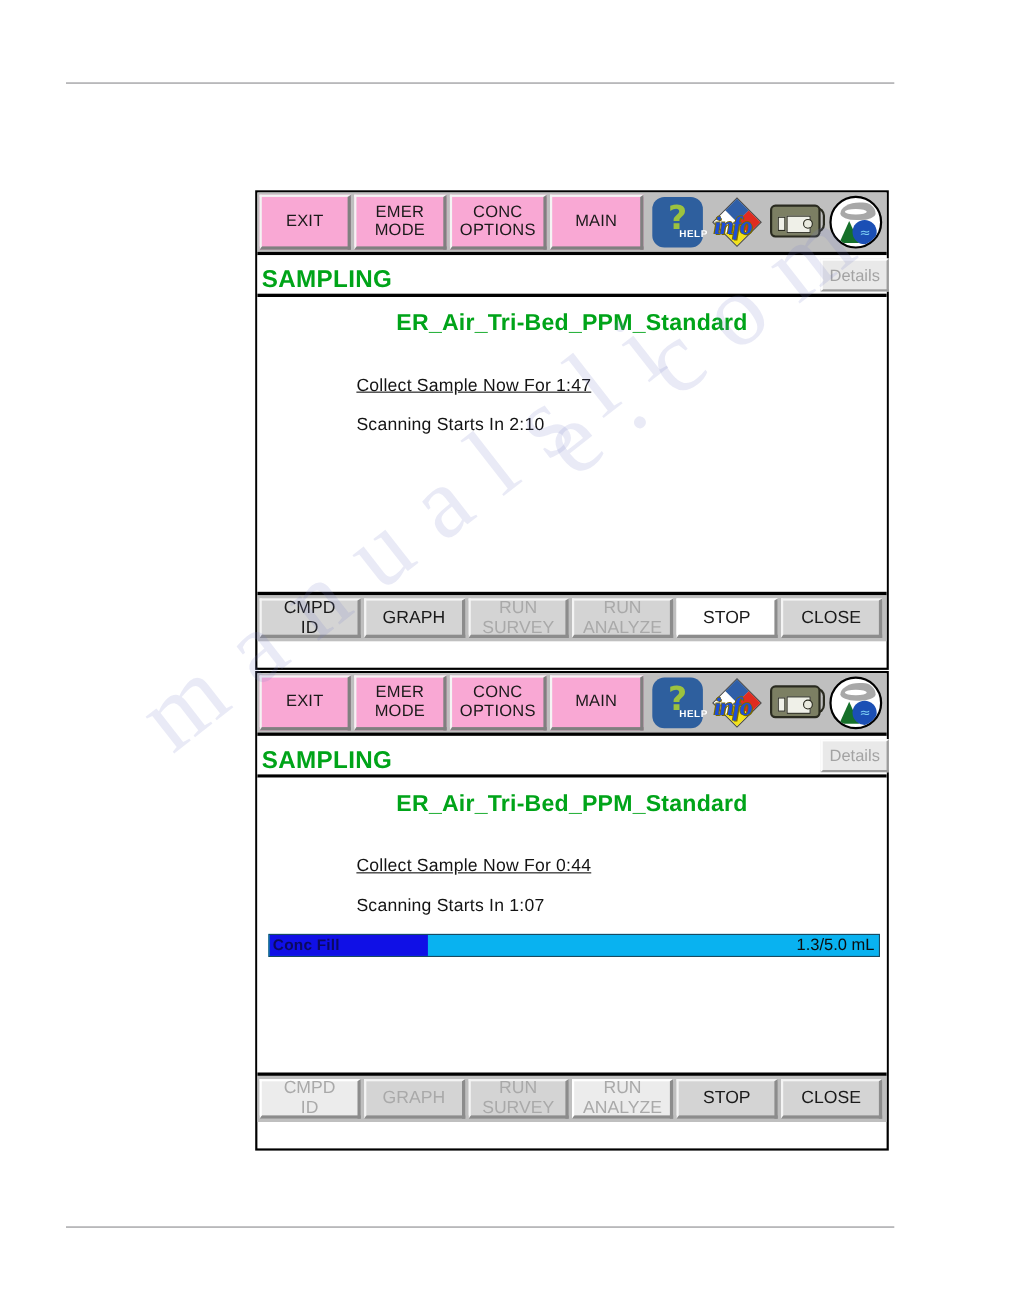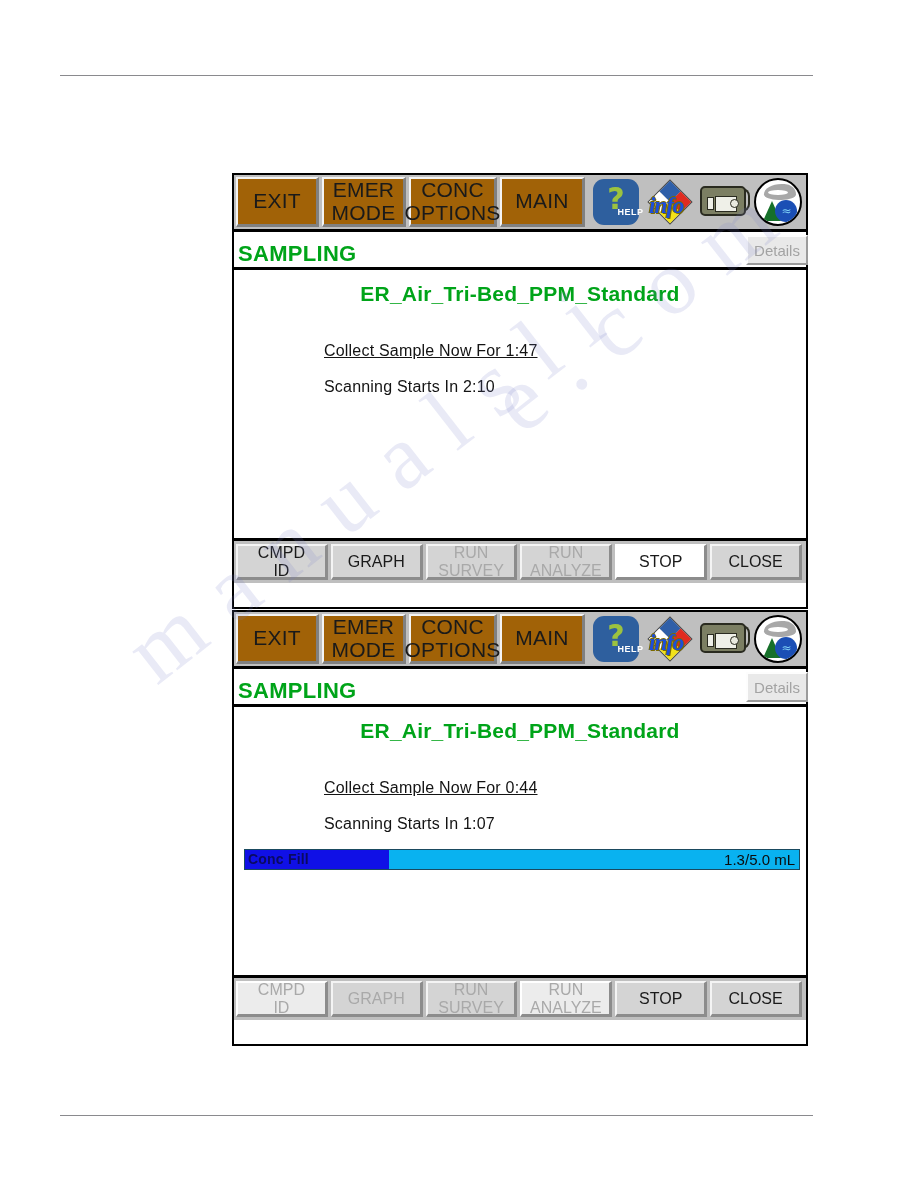--- a/index.html
+++ b/index.html
@@ -63,31 +63,31 @@
   .toolbar {
     display: flex;
     align-items: stretch;
     height: 57px;
     background: #bfbfbf;
     border-bottom: 3px solid #000000;
     box-sizing: border-box;
     padding: 2px 0 2px 2px;
   }
   .tb-btn {
-    background: #a16207;
+    background: #f9a8d4;
     border-top: 2px solid #f4f4f4;
     border-left: 2px solid #f4f4f4;
     border-right: 3px solid #808080;
     border-bottom: 3px solid #808080;
     box-sizing: border-box;
     display: flex;
     flex-direction: column;
     align-items: center;
     justify-content: center;
-    font-size: 21px;
+    font-size: 15px;
     color: #1a1a1a;
     line-height: 1.08;
     margin-right: 3px;
     letter-spacing: 0.2px;
     user-select: none;
   }
   .tb-btn.w-exit { width: 83px; }
   .tb-btn.w-emer { width: 84px; }
   .tb-btn.w-conc { width: 88px; }
   .tb-btn.w-main { width: 85px; }

